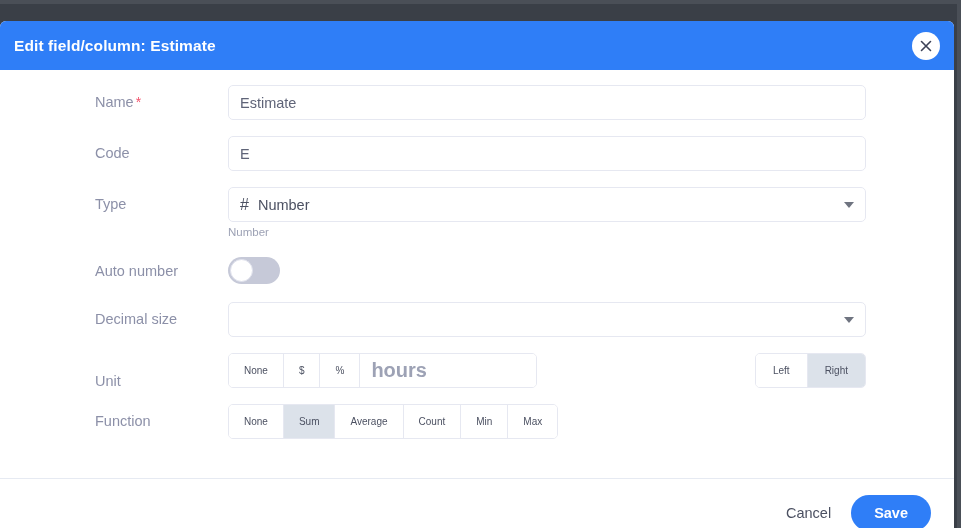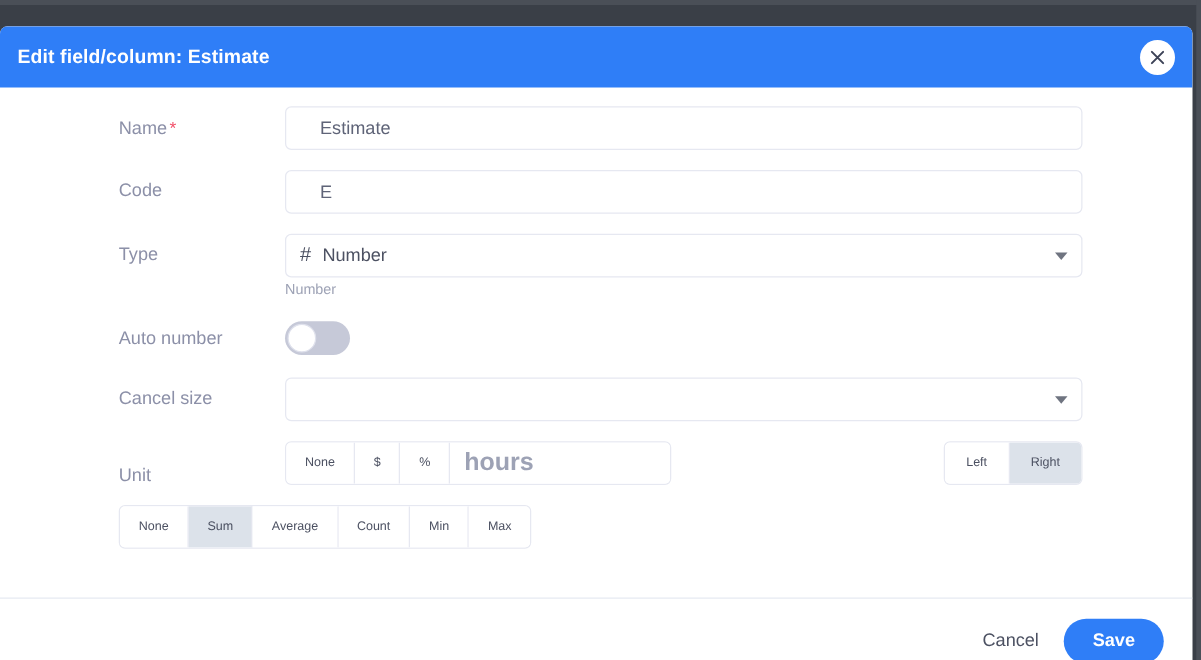--- a/index.html
+++ b/index.html
@@ -122,21 +122,21 @@
   .text-input {
     box-sizing: border-box;
     width: 638px;
     height: 35px;
     border: 1px solid #e6e8f1;
     border-radius: 5px;
     background: #ffffff;
     font-family: "Liberation Sans", sans-serif;
     font-size: 14.5px;
     color: #5f6478;
-    padding: 0 27px;
+    padding: 0 11px;
     outline: none;
   }
   .text-input::placeholder { color: #9da2b5; }
 
   .select-box {
     box-sizing: border-box;
     width: 638px;
     height: 35px;
     border: 1px solid #e6e8f1;
     border-radius: 5px;
@@ -330,21 +330,21 @@
       <div class="form-row" style="margin-bottom:18px;">
         <div class="form-label">Auto number</div>
         <div class="field-area">
           <div class="toggle">
             <div class="knob"></div>
           </div>
         </div>
       </div>
 
       <div class="form-row" style="margin-bottom:16px;">
-        <div class="form-label">Cancel size</div>
+        <div class="form-label">Decimal size</div>
         <div class="field-area">
           <div class="select-box">
             <span class="select-value"></span>
             <span class="select-caret"></span>
           </div>
         </div>
       </div>
 
       <div class="form-row" style="margin-bottom:16px;align-items:flex-end;">
         <div class="form-label">Unit</div>
@@ -356,20 +356,21 @@
             <input class="unit-input" type="text" placeholder="hours" style="">
           </div>
           <div class="btn-group align-group">
             <div class="seg">Left</div>
             <div class="seg active">Right</div>
           </div>
         </div>
       </div>
 
       <div class="form-row">
+        <div class="form-label">Function</div>
         <div class="field-area">
           <div class="btn-group">
             <div class="seg">None</div>
             <div class="seg active">Sum</div>
             <div class="seg">Average</div>
             <div class="seg">Count</div>
             <div class="seg">Min</div>
             <div class="seg">Max</div>
           </div>
         </div>

